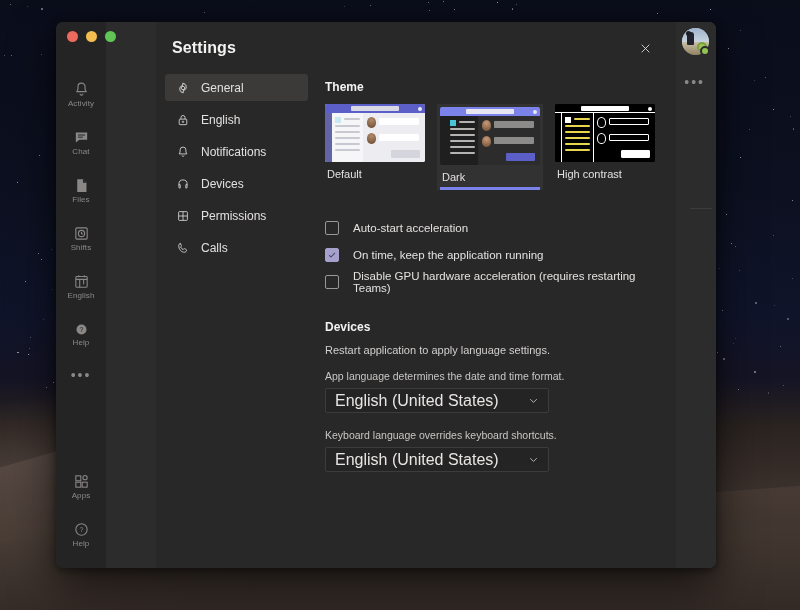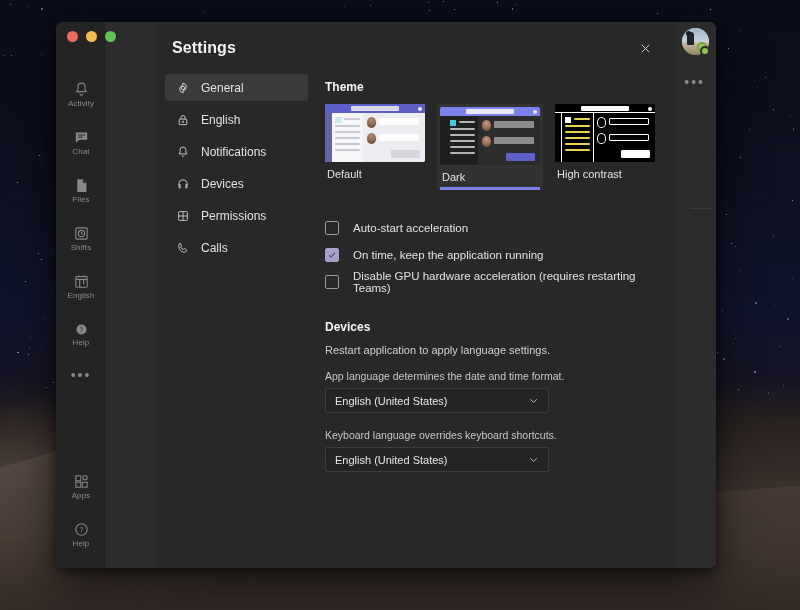--- a/index.html
+++ b/index.html
@@ -296,21 +296,21 @@
   .select-box {
     width: 224px; height: 25px;
     background: #252424;
     border: 1px solid #3d3c3c;
     border-radius: 2px;
     display: flex; align-items: center;
     padding: 0 8px 0 9px;
     margin-bottom: 16px;
     cursor: pointer;
   }
-  .select-value { font-size: 11px; color: #e8e6e4; }
+  .select-value { font-size: 16px; color: #e8e6e4; }
   .select-chev { margin-left: auto; color: #c8c6c4; display: flex; }
 </style>
 </head>
 <body>
 
 <div id="desktop">
   <div id="ridge2"></div>
   <div id="ridge"></div>
   <div id="starfield">
       <div class="star" style="left: 398px; top: 151.7px; width: 1px; height: 1px; opacity: 0.28;"></div>

